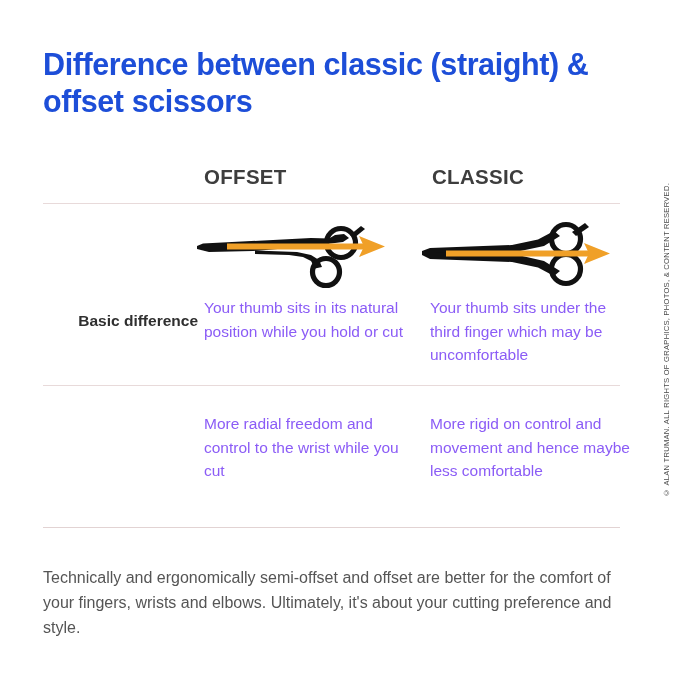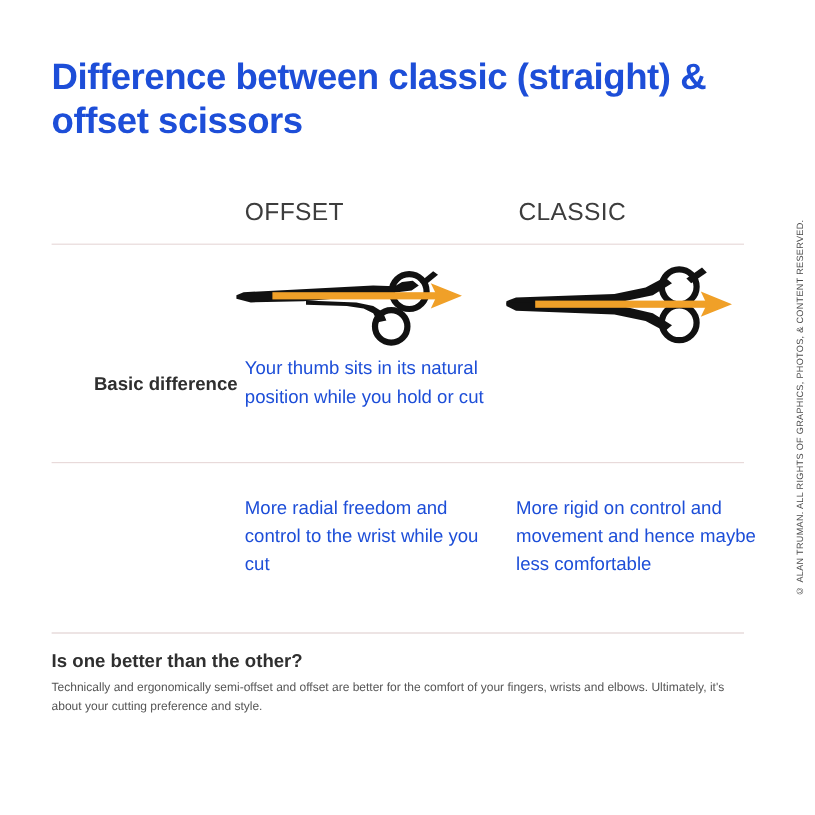--- a/index.html
+++ b/index.html
@@ -30,21 +30,21 @@
     line-height: 1.22;
     letter-spacing: -0.4px;
     color: #1d4ed8;
   }
 
   
   .col-head {
     position: absolute;
     top: 165px;
     font-size: 20.5px;
-    font-weight: normal;
+    font-weight: bold;
     letter-spacing: 0.3px;
     color: #3d3d3d;
   }
   .col-head.offset  { left: 204px; }
   .col-head.classic { left: 432px; }
 
   
   .rule {
     position: absolute;
     left: 43px;
@@ -77,21 +77,21 @@
     line-height: 1.42;
     color: #2f2f2f;
   }
   .row-label.r1 { top: 310px; text-align: right; }
   .row-label.r2 { top: 427px; }
 
   .cell {
     position: absolute;
     font-size: 15.5px;
     line-height: 1.52;
-    color: #1d4ed8;
+    color: #8b5cf6;
     width: 205px;
   }
   .cell.c-off  { left: 204px; }
   .cell.c-cla  { left: 430px; width: 200px; }
   .cell.row1   { top: 296px; }
   .cell.row2   { top: 412px; }
 
   
   .footer-head {
     position: absolute;
@@ -99,21 +99,21 @@
     top: 543px;
     font-size: 15.5px;
     font-weight: bold;
     color: #2f2f2f;
   }
   .footer-body {
     position: absolute;
     left: 43px;
     top: 566px;
     width: 578px;
-    font-size: 10px;
+    font-size: 16px;
     line-height: 1.56;
     color: #555555;
   }
 
   
   .copyright {
     position: absolute;
     right: 2px;
     top: 0;
     height: 679px;
@@ -179,28 +179,28 @@
       <circle cx="146" cy="55" r="14.5" fill="none" stroke="#111111" stroke-width="5.2"></circle>
       <g>
         <rect x="26" y="36.5" width="146" height="6" fill="#f0a028"></rect>
         <polygon points="164,29 190,39.5 164,50 169,39.5" fill="#f0a028"></polygon>
       </g>
     </svg>
   </div>
 
   <div class="row-label r1">Basic difference</div>
   <div class="cell c-off row1">Your thumb sits in its natural position while you hold or cut</div>
+  <div class="cell c-cla row1">Your thumb sits under the third finger which may be uncomfortable</div>
 
   <div class="rule r2"></div>
 
   <div class="cell c-cla row2">More rigid on control and movement and hence maybe less comfortable</div>
   <div class="cell c-off row2">More radial freedom and control to the wrist while you cut</div>
 
   <div class="rule r3"></div>
 
-  <div class="footer-head">Is one better than the other?</div>
   <div class="footer-body">Technically and ergonomically semi-offset and offset are better for the comfort of your fingers, wrists and elbows. Ultimately, it's about your cutting preference and style.</div>
 
   <div class="copyright">
     <span>© ALAN TRUMAN. ALL RIGHTS OF GRAPHICS, PHOTOS, &amp; CONTENT RESERVED.</span>
   </div>
 
 </div>
 
 </body></html>

